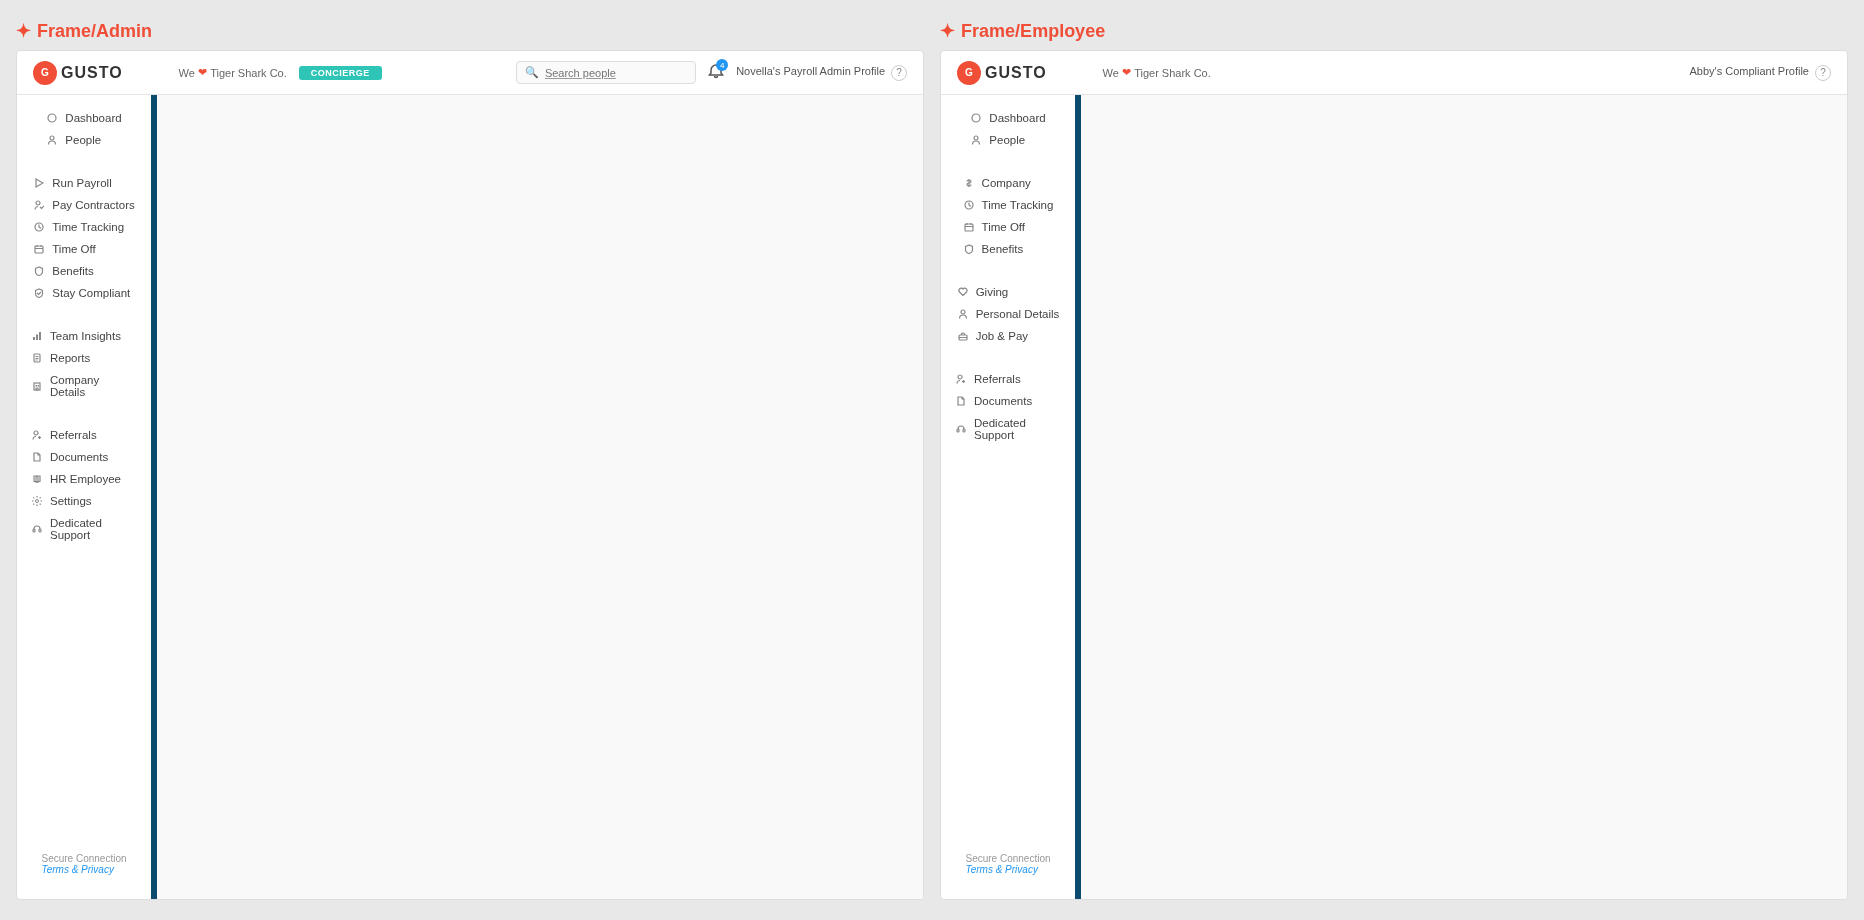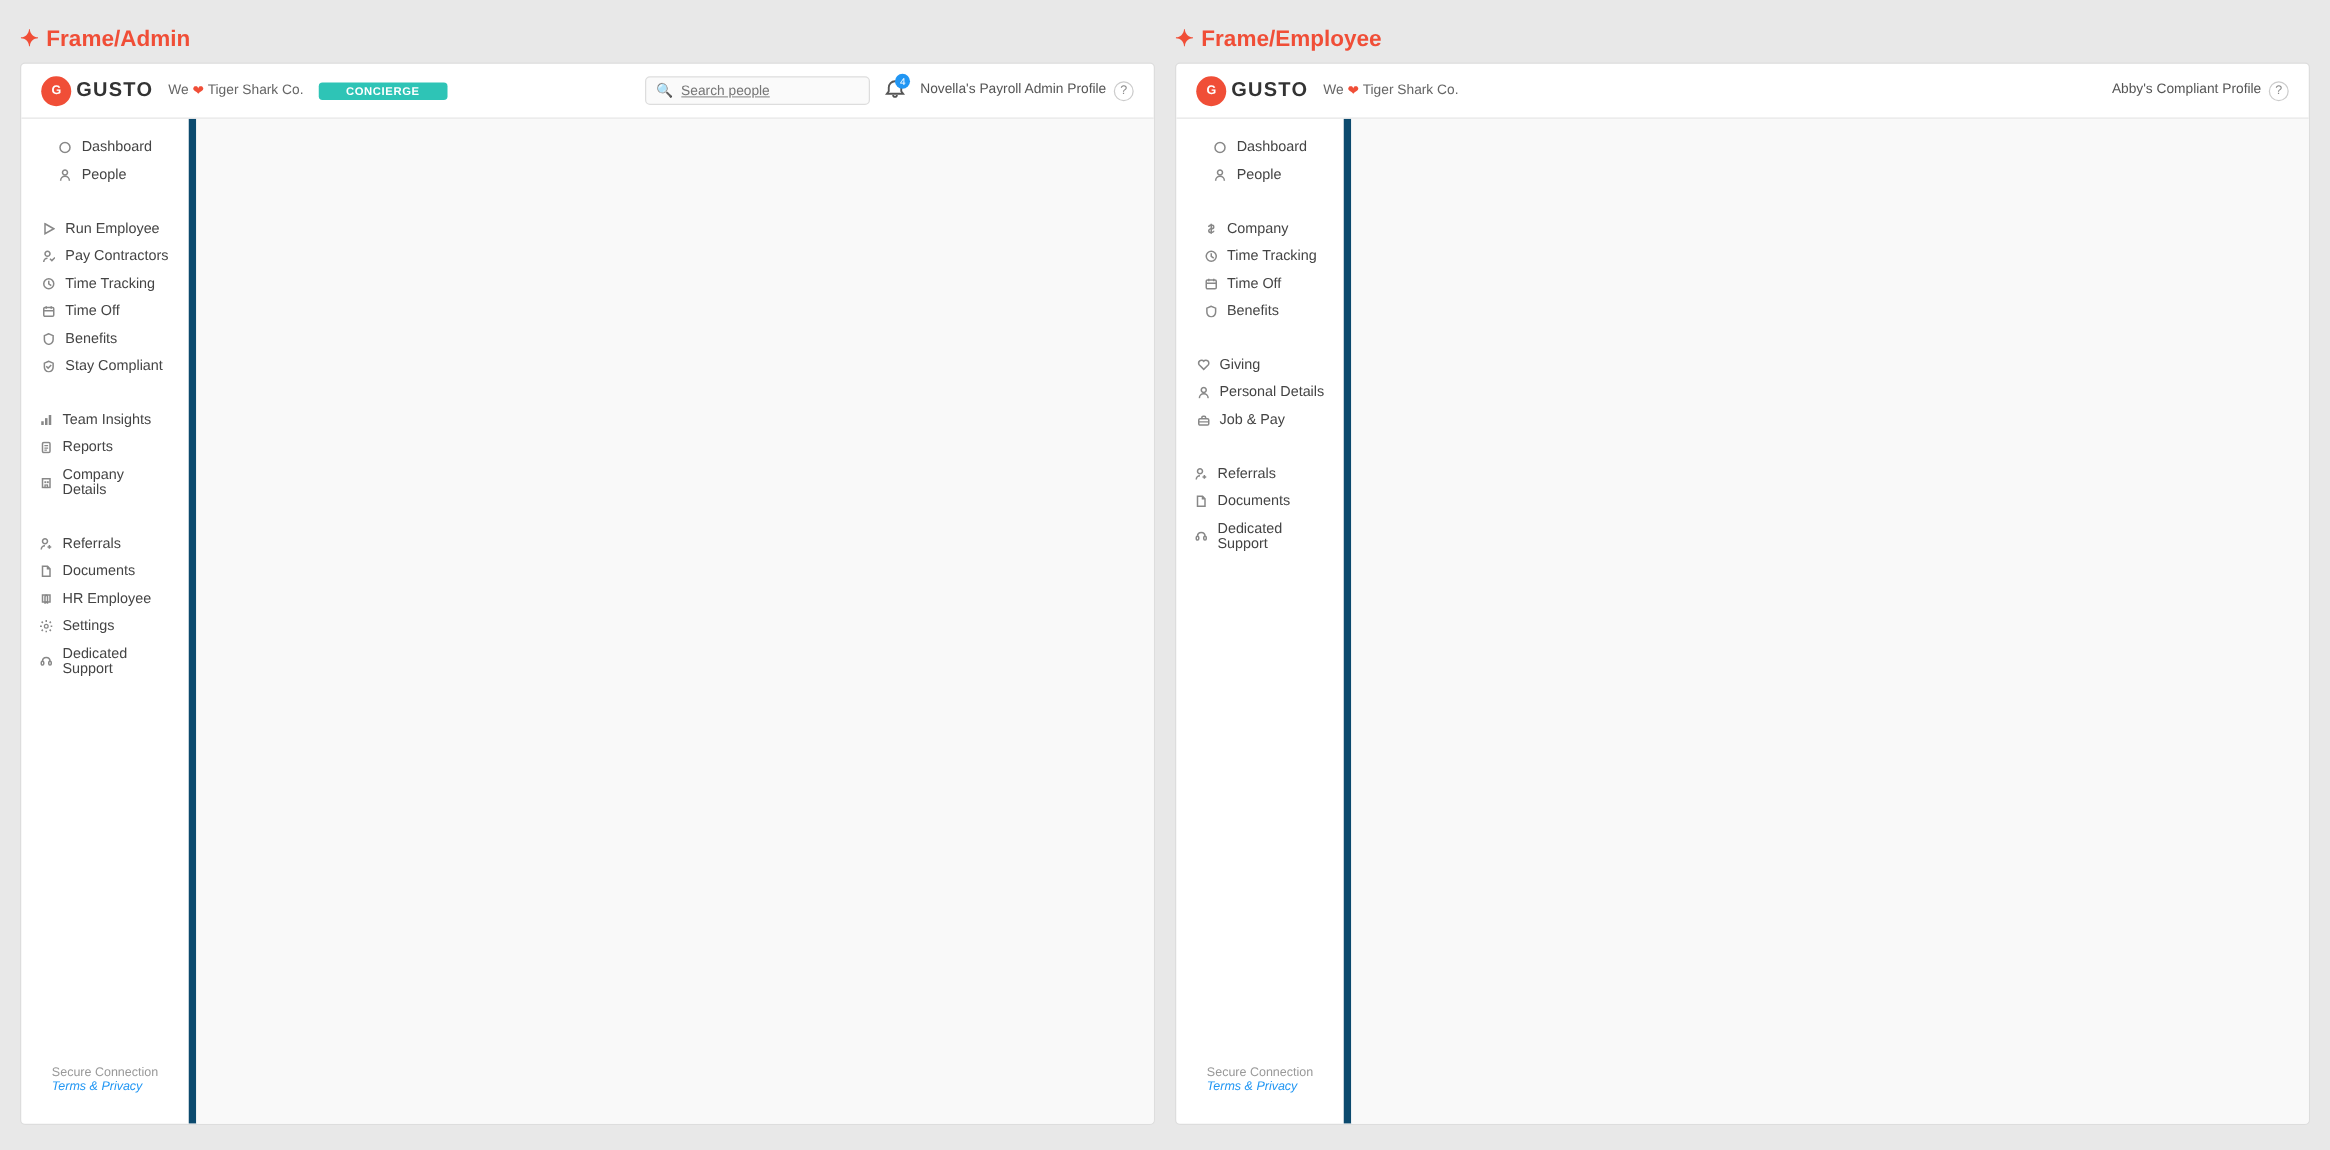--- a/index.html
+++ b/index.html
@@ -72,32 +72,33 @@
     .gusto-logo-text {
       font-weight: 800;
       font-size: 16px;
       color: #333;
       letter-spacing: 1px;
     }
     .header-we-love {
       font-size: 11px;
       color: #666;
       display: flex;
-      align-items: flex-start;
+      align-items: center;
       gap: 3px;
+      margin-left: 44px;
     }
     .heart-icon {
       color: #f04e37;
     }
     .concierge-badge {
       background: #2ec4b6;
       color: white;
       font-size: 9px;
       font-weight: 700;
-      padding: 2px 22px;
+      padding: 2px 12px;
       border-radius: 3px;
       letter-spacing: 0.5px;
     }
     .header-spacer { flex: 1; }
     .search-box {
       display: flex;
       align-items: center;
       border: 1px solid #ddd;
       border-radius: 4px;
       padding: 4px 8px;
@@ -278,21 +279,21 @@
               </div>
             </div>
             <div class="sidebar-divider"></div>
             <div class="sidebar-section">
               <div class="sidebar-item">
                 <span class="sidebar-item-icon">
                   <svg width="10" height="10" viewBox="0 0 10 10">
                     <polygon points="2,1 9,5 2,9" fill="none" stroke="#888" stroke-width="1.2"></polygon>
                   </svg>
                 </span>
-                <span>Run Employee</span>
+                <span>Run Payroll</span>
               </div>
               <div class="sidebar-item">
                 <span class="sidebar-item-icon">
                   <svg width="10" height="10" viewBox="0 0 10 10">
                     <circle cx="4" cy="3" r="2" fill="none" stroke="#888" stroke-width="1.2"></circle>
                     <path d="M1 9.5c0-1.7 1.3-3 3-3" fill="none" stroke="#888" stroke-width="1.2"></path>
                     <polyline points="6,7 7.5,8.5 10,6" fill="none" stroke="#888" stroke-width="1.2"></polyline>
                   </svg>
                 </span>
                 <span>Pay Contractors</span>

